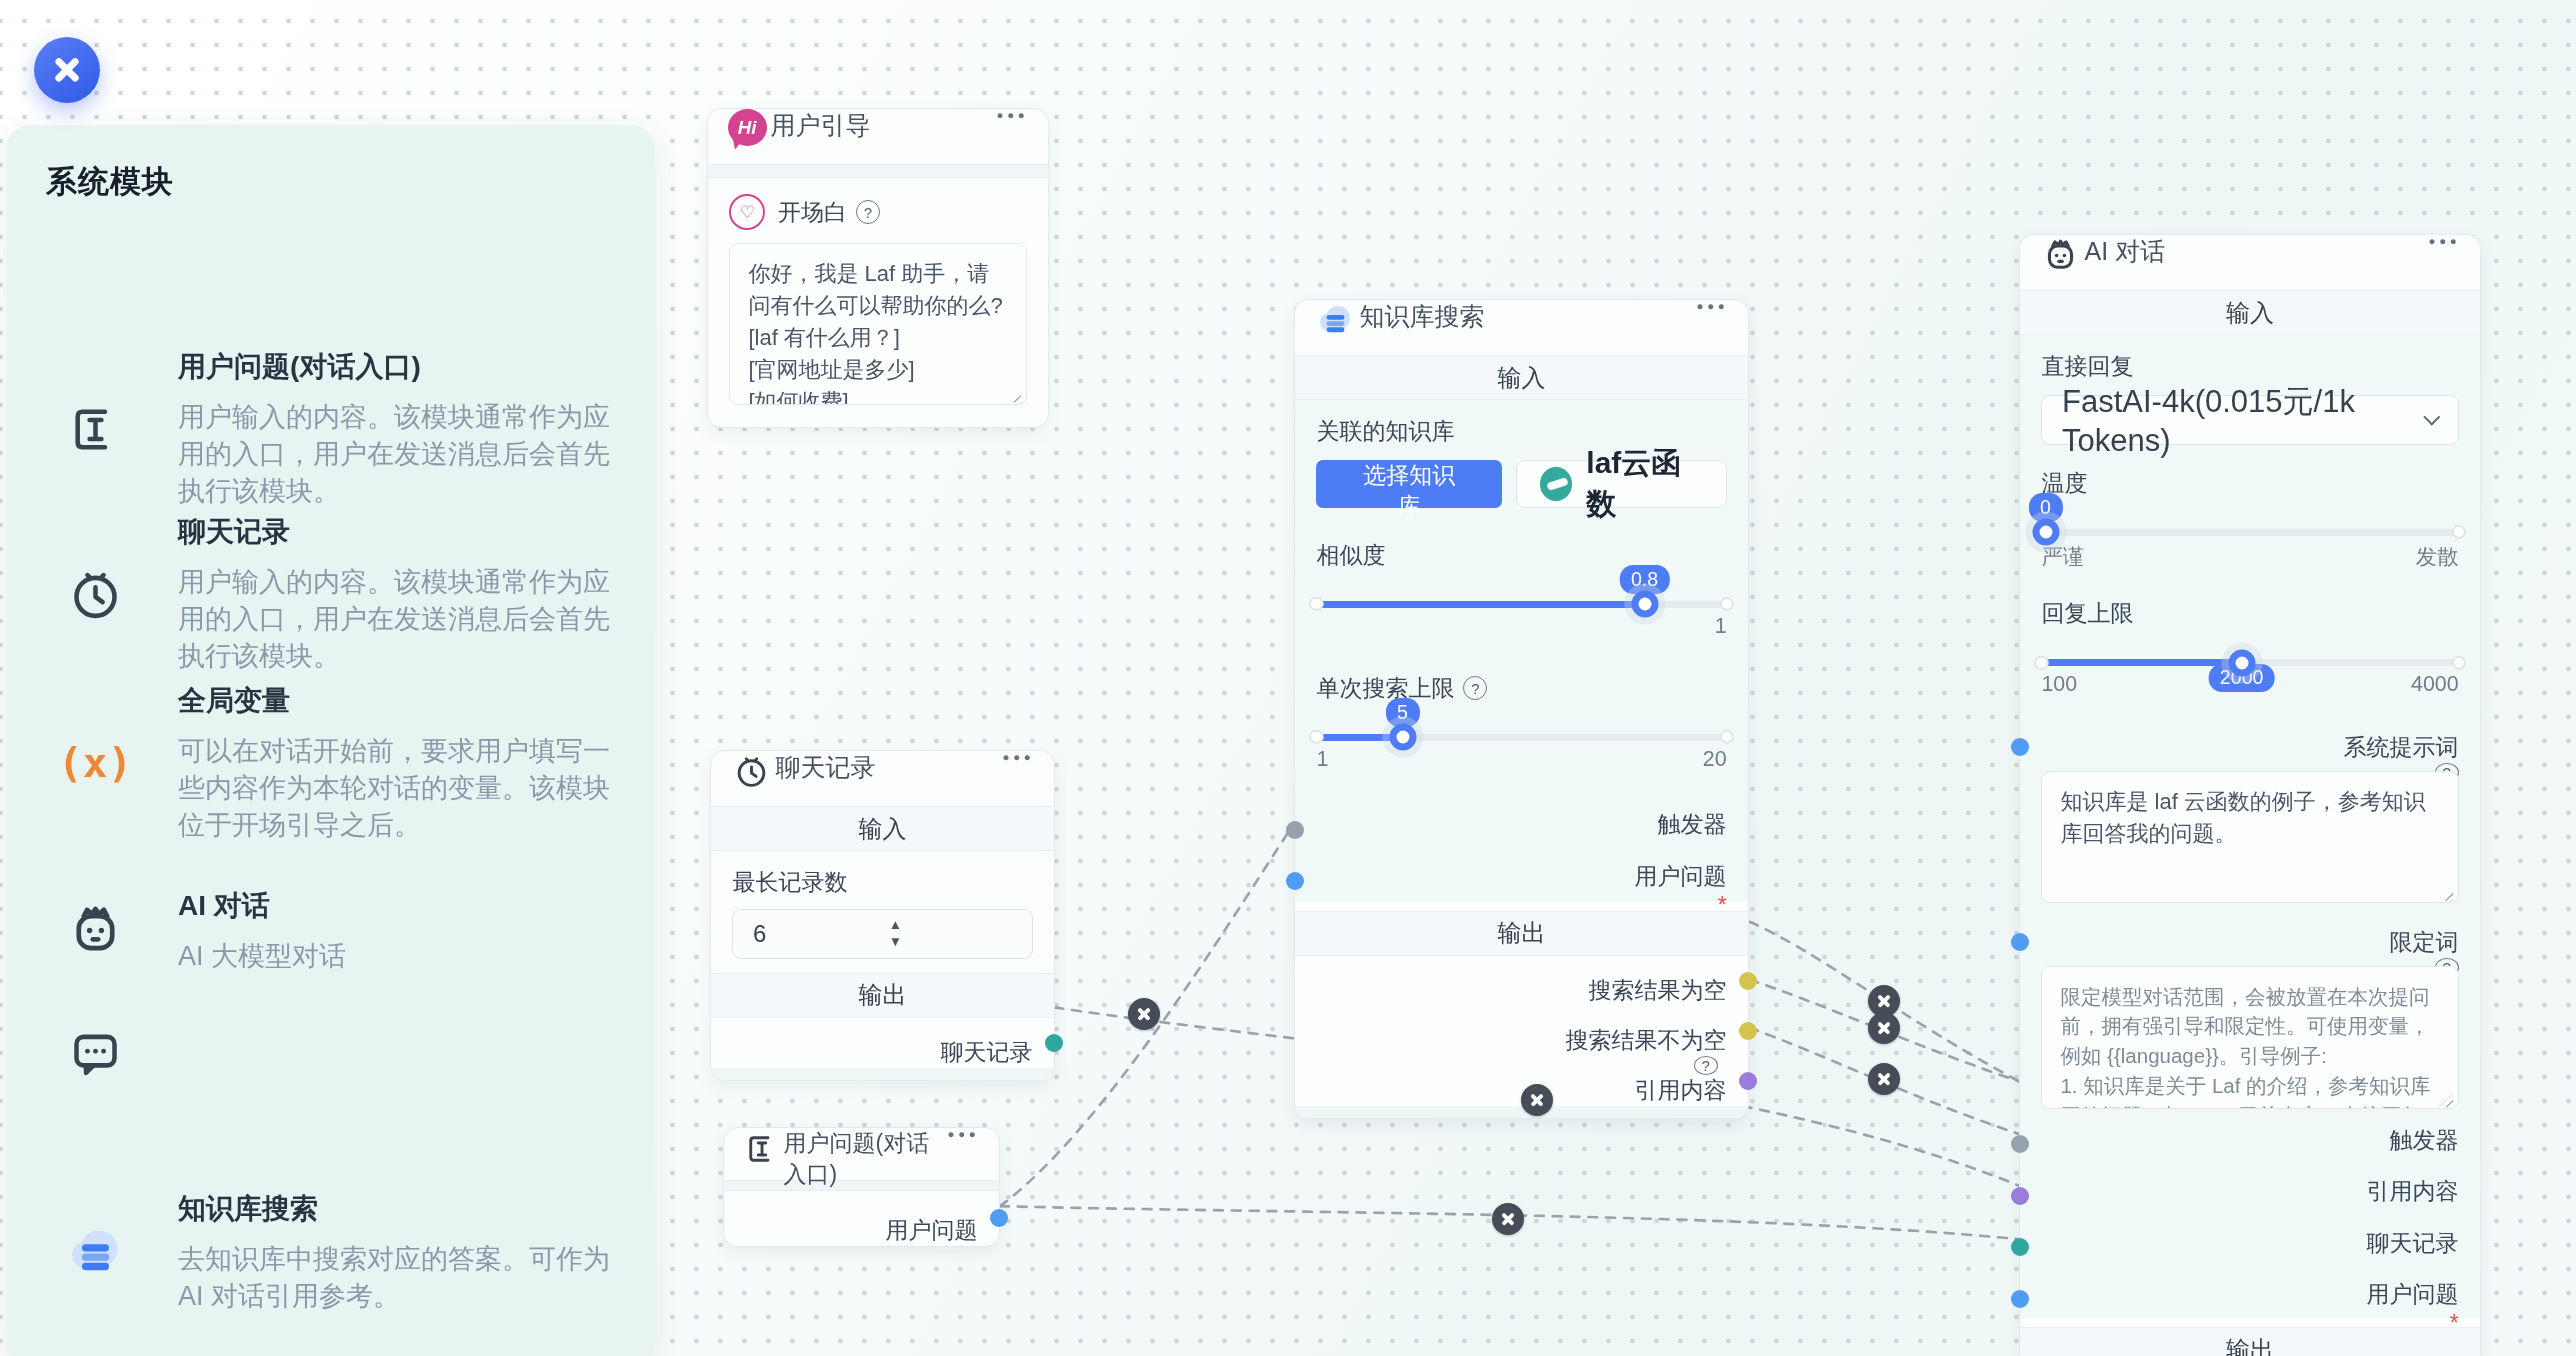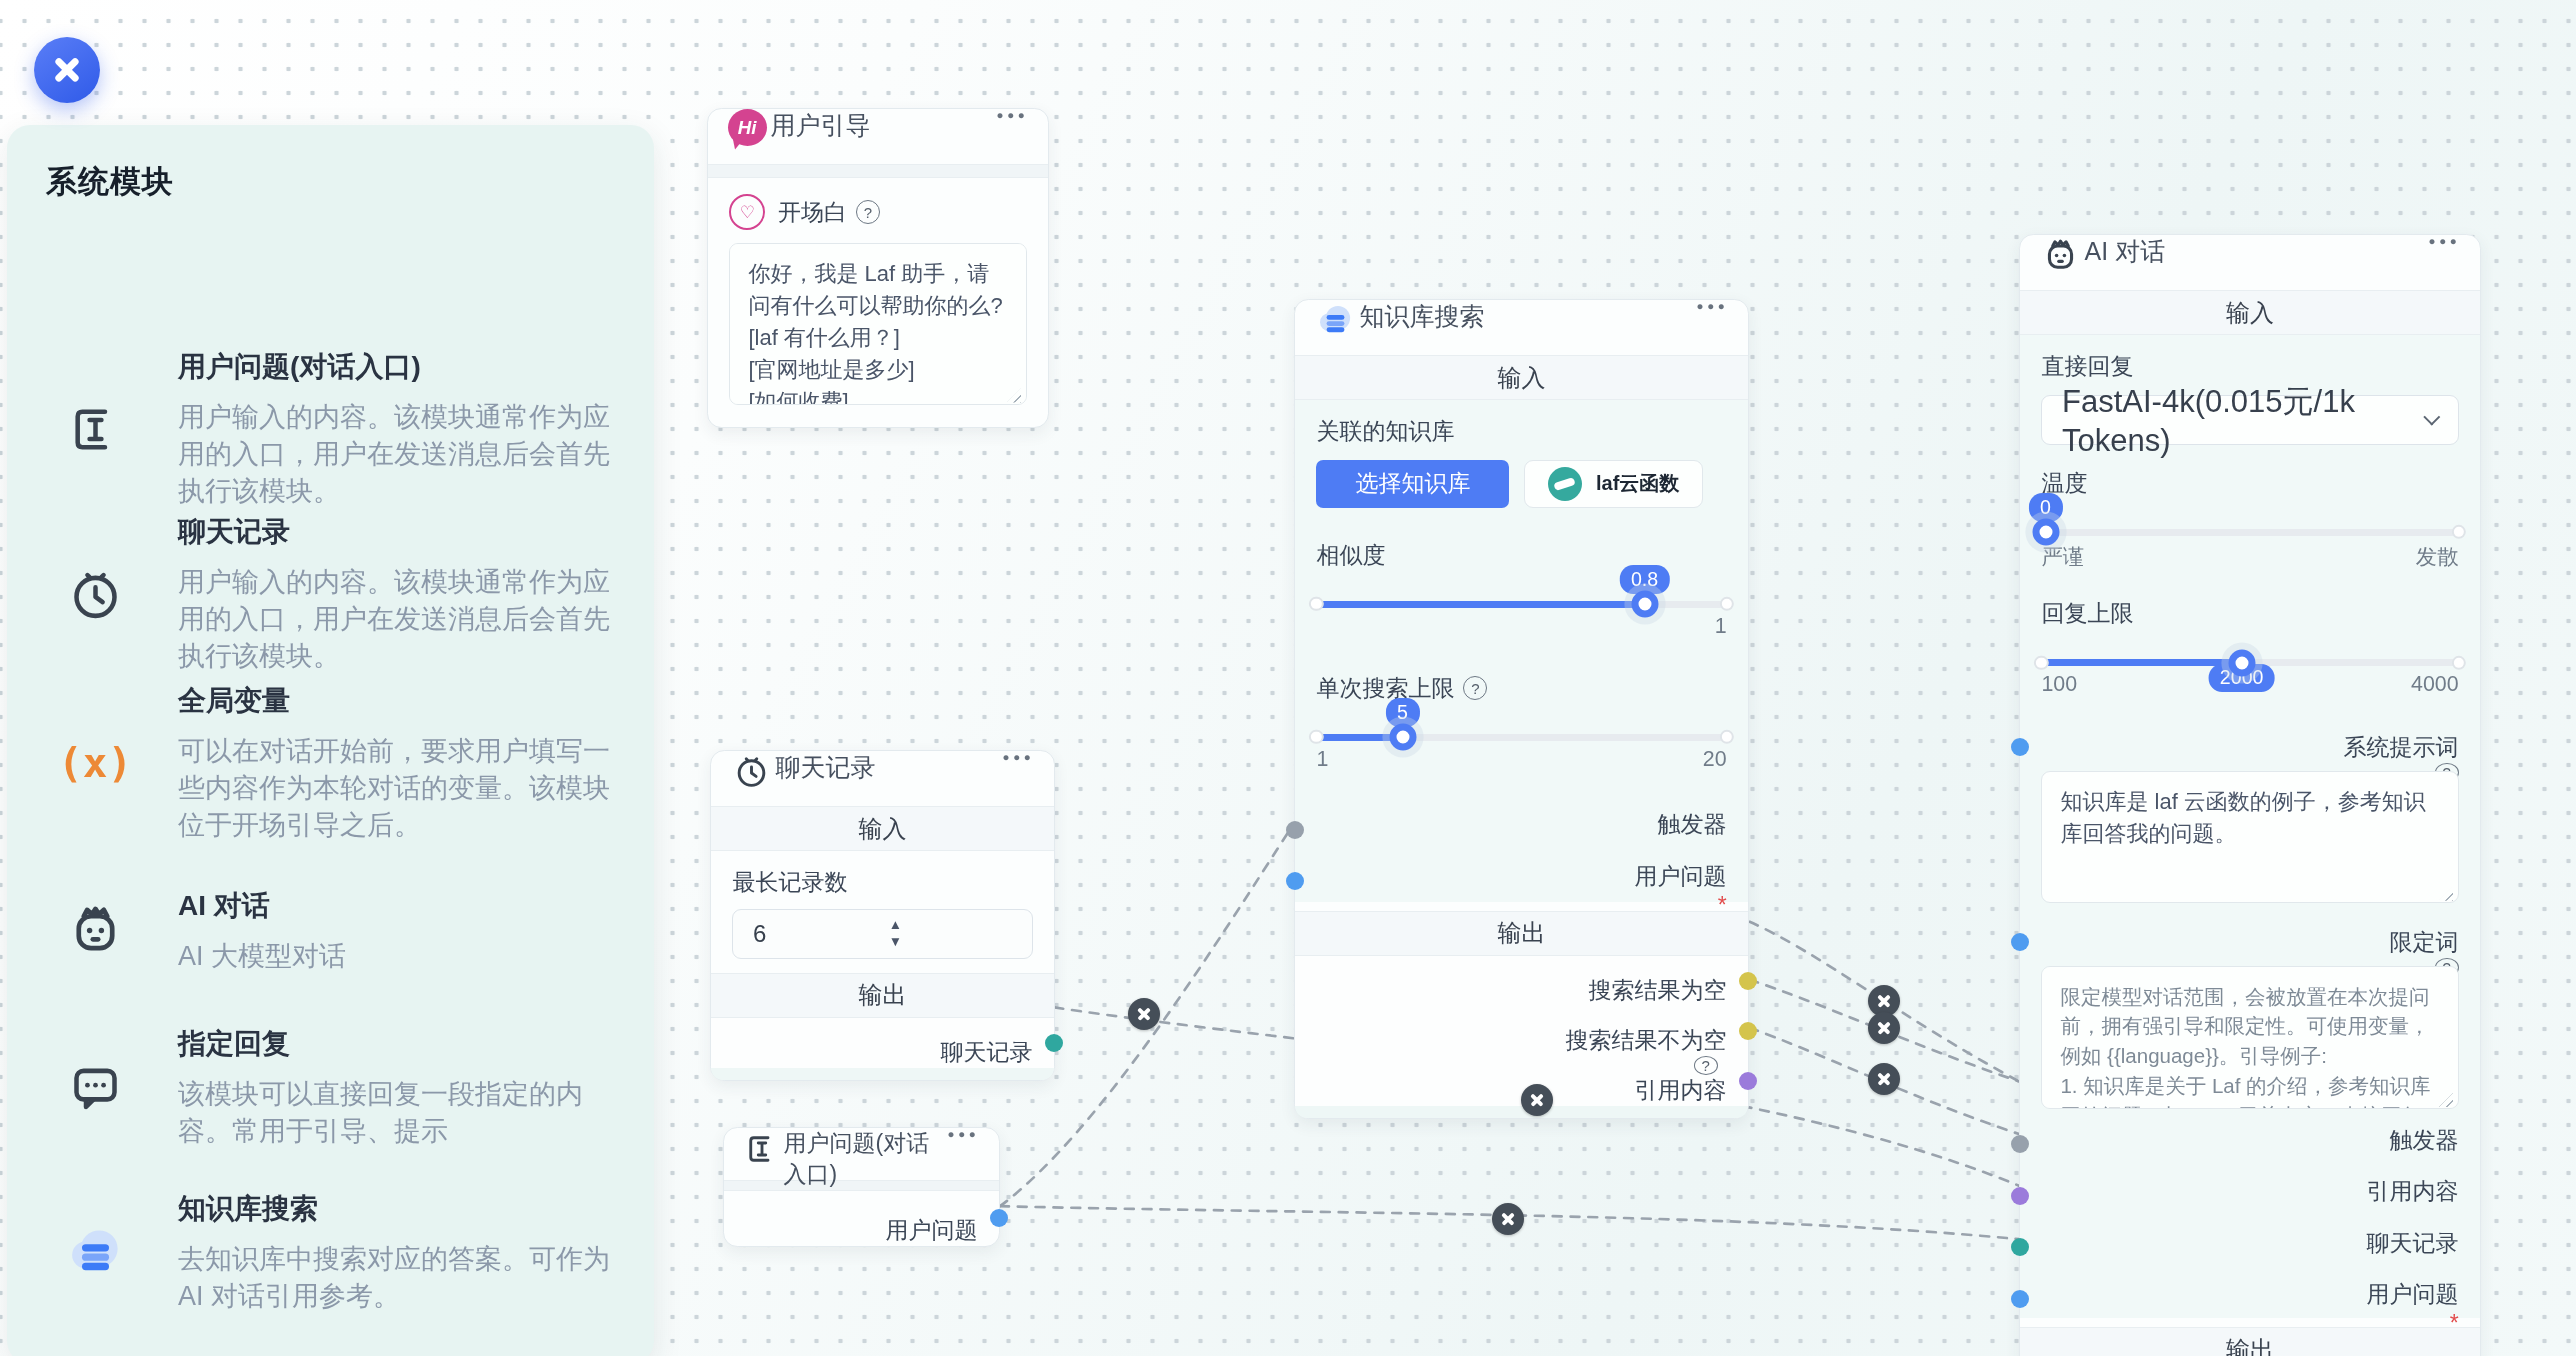--- a/index.html
+++ b/index.html
@@ -89,21 +89,21 @@
   .numinput { height:50px; background:#fbfdfd; border:0.9px solid #dde4ea; border-radius:9px; display:flex;
               align-items:center; padding:0 7.1px 0 19.6px; font-size:24px; color:#37404d; }
   .numinput span { flex:1; }
   .stepper { display:flex; flex-direction:column; gap:1.8px; font-size:13.4px; color:#4a5568; line-height:1; padding:3.6px 7.1px; cursor:pointer; }
 
   
   .btn-primary { background:#4e7cf4; color:#fff; border:none; border-radius:7.1px; font-size:23px;
                  height:48px; padding:0 39px; cursor:pointer; font-family:inherit; }
   .ds-card { height:48px; background:#fdfffe; border:0.9px solid #e1e8ec; border-radius:9px; display:flex;
              align-items:center; gap:14.3px; padding:0 23px; cursor:pointer; }
-  .ds-card b { font-size:20px; color:#1d2733; }
+  .ds-card b { font-size:30px; color:#1d2733; }
   .laf { position:relative; width:34px; height:34px; border-radius:50%; background:#35a99e; overflow:hidden; }
   .laf::after { content:""; position:absolute; left:6.2px; top:13.4px; width:21.4px; height:8px; border-radius:4.5px;
                 background:#fff; transform:rotate(-18deg); }
 
   
   .body-pad { padding:16px 21.4px 19.6px; }
   .kb .nbody, .chat .nbody { background:#f1f9f8; }
   .node .footer { height:12.5px; background:#eef7f6; border-bottom-left-radius:14.3px; border-bottom-right-radius:14.3px; }
   .node .out-row { background:#fdfefe; }
 
@@ -218,24 +218,20 @@
 
   <div class="mod" style="top:900px">
     <div class="micon">
       <svg class="icon" width="57" height="57" viewBox="0 0 24 24">
           <rect x="4" y="5" width="16" height="12" rx="3"></rect>
           <path d="M8,17 v3.2 L11.2,17"></path>
           <circle cx="8.6" cy="11" r="1" fill="#39434f" stroke="none"></circle>
           <circle cx="12" cy="11" r="1" fill="#39434f" stroke="none"></circle>
           <circle cx="15.4" cy="11" r="1" fill="#39434f" stroke="none"></circle>
         </svg>
-    </div>
-    <div>
-      <h2>指定回复</h2>
-      <p>该模块可以直接回复一段指定的内容。常用于引导、提示</p>
     </div>
   </div>
 
   <div class="mod" style="top:1065px">
     <div class="micon">
       <svg width="59" height="59" viewBox="0 0 24 24">
           <circle cx="13.5" cy="10.5" r="7.5" fill="#cfe0fb"></circle>
           <circle cx="8" cy="13" r="5.5" fill="#cfe0fb"></circle>
           <g fill="#3d7bf7">
             <rect x="6.5" y="8.6" width="11" height="3" rx="1.5"></rect>

